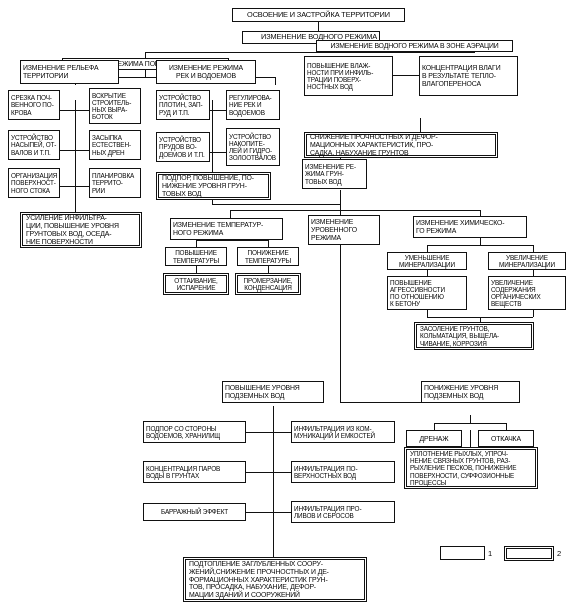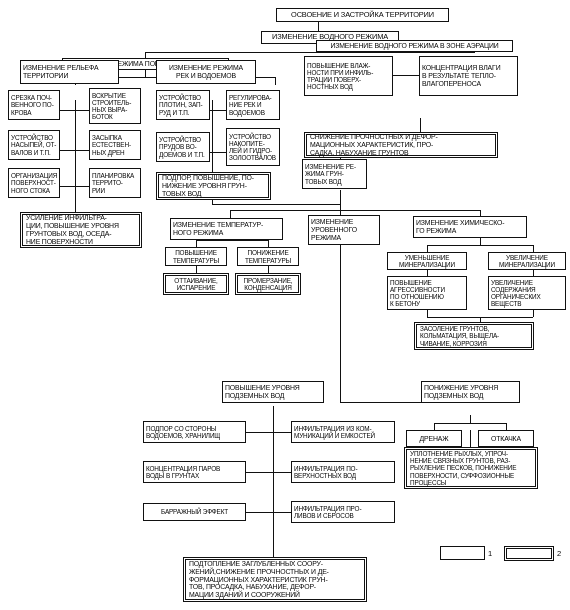--- a/index.html
+++ b/index.html
@@ -133,25 +133,25 @@
   <div class="line h" style="left:273px;top:512px;width:19px;"></div>
 
   <div class="line v" style="left:470px;top:415px;height:8px;"></div>
   <div class="line h" style="left:434px;top:423px;width:72px;"></div>
   <div class="line v" style="left:434px;top:423px;height:7px;"></div>
   <div class="line v" style="left:506px;top:423px;height:7px;"></div>
   <div class="line v" style="left:470px;top:430px;height:17px;"></div>
 
   <div class="line v" style="left:273px;top:546px;height:11px;"></div>
 
-  <div class="box c f8" style="left:232px;top:8px;width:173px;height:14px;margin-left:44px;">
+  <div class="box c f8" style="left:232px;top:8px;width:173px;height:14px;">
     <span class="t">ОСВОЕНИЕ И ЗАСТРОЙКА ТЕРРИТОРИИ</span>
   </div>
 
-  <div class="box c f8" style="left:261px;top:31px;width:138px;height:13px;">
+  <div class="box c f8" style="left:242px;top:31px;width:138px;height:13px;text-align:right;">
     <span class="t">ИЗМЕНЕНИЕ ВОДНОГО РЕЖИМА</span>
   </div>
 
   <div class="box c f75" style="left:62px;top:58px;width:167px;height:12px;">
     <span class="t">ИЗМЕНЕНИЕ РЕЖИМА ПОВЕРХНОСТНЫХ ВОД</span>
   </div>
 
   <div class="box c f75" style="left:316px;top:40px;width:197px;height:12px;">
     <span class="t">ИЗМЕНЕНИЕ ВОДНОГО РЕЖИМА В ЗОНЕ АЭРАЦИИ</span>
   </div>

